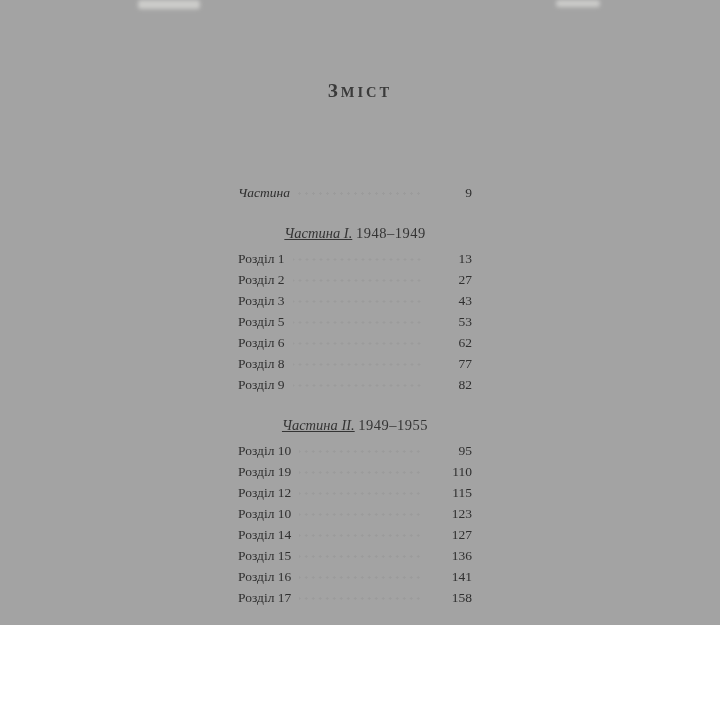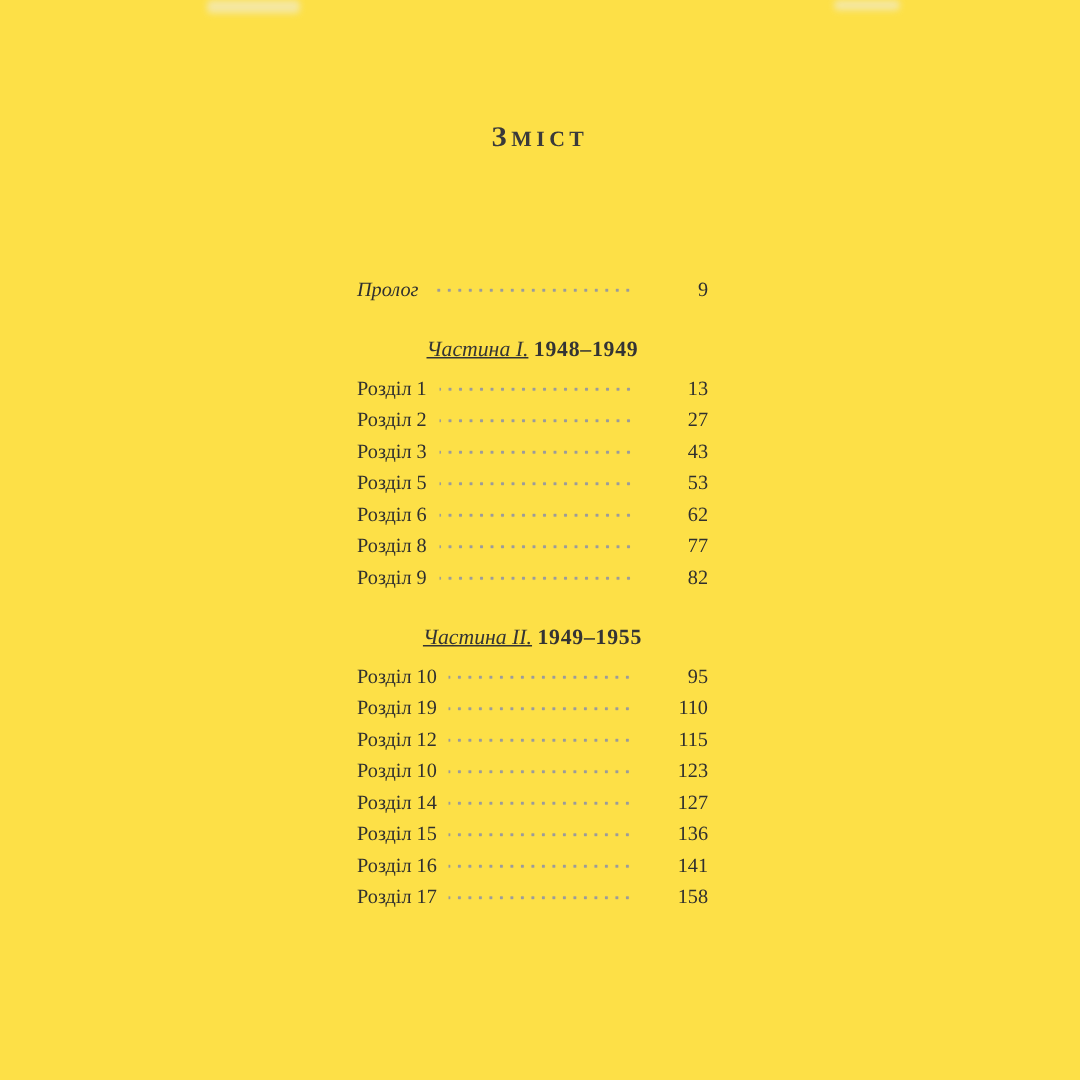--- a/index.html
+++ b/index.html
@@ -1,20 +1,20 @@
 <!DOCTYPE html>
 <html><head>
 <meta charset="utf-8">
 <style>
   html, body { margin: 0; padding: 0; background: #ffffff; }
   .page {
     position: relative;
     width: 720px;
-    height: 720px;
-    background: #fde047;
+    height: 625px;
+    background: #a3a3a3;
     font-family: "Liberation Serif", serif;
     color: #2f2f2f;
     overflow: hidden;
   }
   
   .artifact {
     position: absolute;
     background: #eeeeea;
     filter: blur(2px);
     opacity: 0.55;
@@ -72,35 +72,35 @@
   .part-heading {
     margin: 20px 0 0 0;
     text-align: center;
     font-size: 14.5px;
     font-weight: 400;
     line-height: 21px;
     color: #343434;
     white-space: nowrap;
   }
   .part-name { font-style: italic; text-decoration: underline; }
-  .part-years { font-weight: 700; letter-spacing: 0.5px; }
+  .part-years { font-weight: 400; letter-spacing: 0.5px; }
   .chapters { margin-top: 4px; }
 </style>
 </head>
 <body>
 
 <div class="page">
   <div class="artifact a1"></div>
   <div class="artifact a2"></div>
 
   <h1 class="toc-title"><span class="cap">З</span><span class="smallcaps">МІСТ</span></h1>
 
   <div class="toc">
     <div class="toc-row">
-      <span class="label italic">Пролог</span>
+      <span class="label italic">Частина</span>
       <span class="leader"></span>
       <span class="pagenum">9</span>
     </div>
     <div id="parts">
   <section class="part">
     <h2 class="part-heading"><span class="part-name">Частина I.</span> <span class="part-years">1948–1949</span></h2>
     <div class="chapters">
   <div class="toc-row">
     <span class="label">Розділ 1</span>
     <span class="leader"></span>

